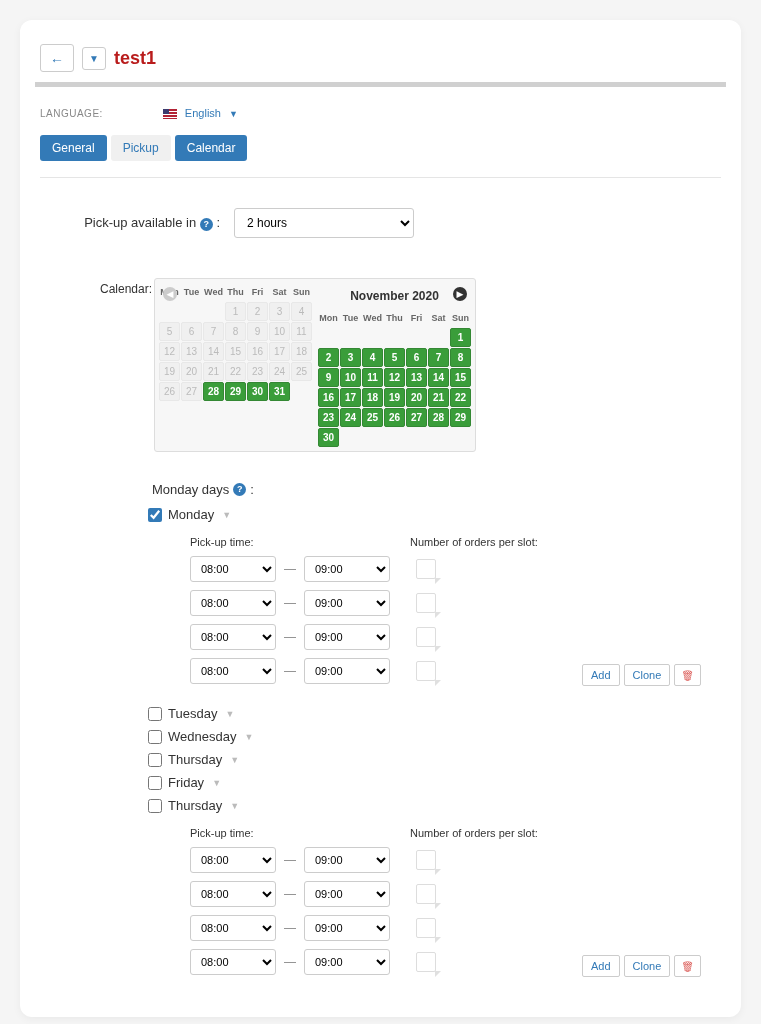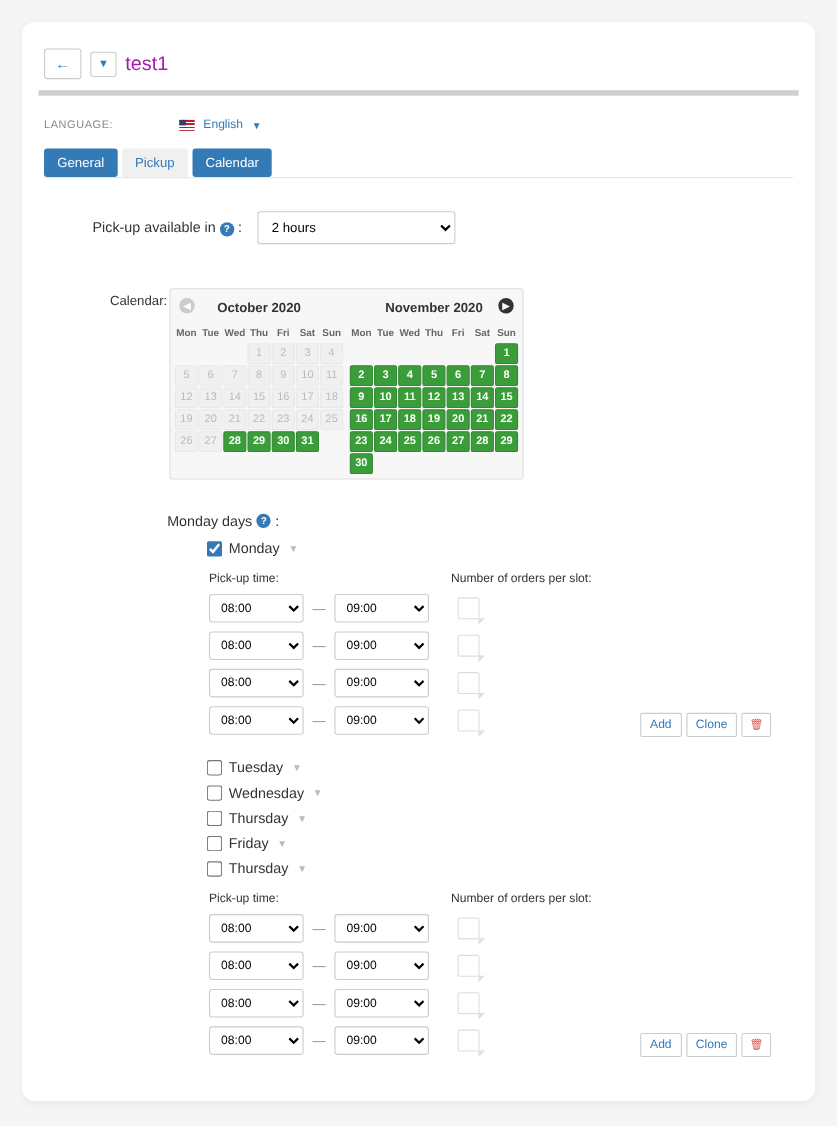--- a/index.html
+++ b/index.html
@@ -1,28 +1,28 @@
 <!DOCTYPE html>
 <html><head>
 <meta charset="utf-8">
 <style>
 * { box-sizing: border-box; margin: 0; padding: 0; }
 body { font-family: Arial, sans-serif; font-size: 13px; color: #333; background: #f5f5f5; padding: 20px; }
 .page-wrap { background: #fff; border-radius: 12px; padding: 20px; max-width: 761px; margin: 0 auto; box-shadow: 0 2px 8px rgba(0,0,0,0.05); }
 .header-bar { display: flex; align-items: center; gap: 8px; padding: 4px 0 10px 0; }
 .back-btn { border: 1px solid #ccc; background: #fff; padding: 5px 9px; color: #337ab7; font-size: 14px; cursor: pointer; border-radius: 3px; }
 .back-dropdown { border: 1px solid #ccc; background: #fff; padding: 5px 6px; color: #337ab7; font-size: 10px; cursor: pointer; border-radius: 3px; }
-.page-title { font-size: 18px; color: #a21caf; }
+.page-title { font-size: 18px; color: #b91c1c; font-weight: bold; }
 .divider-bar { height: 5px; background: #d0d0d0; margin: 0 -5px 20px -5px; }
 .lang-row { padding: 0 0 16px 0; display: flex; align-items: center; gap: 60px; font-size: 11px; }
 .lang-label { color: #888; text-transform: uppercase; font-size: 10px; letter-spacing: 0.5px; }
 .lang-sel { color: #337ab7; display: flex; align-items: flex-end; gap: 8px; cursor: pointer; }
 .flag-icon { display: inline-block; width: 14px; height: 10px; background: linear-gradient(to bottom, #b22234 0%, #b22234 15%, #fff 15%, #fff 30%, #b22234 30%, #b22234 45%, #fff 45%, #fff 60%, #b22234 60%, #b22234 75%, #fff 75%, #fff 90%, #b22234 90%); position: relative; }
 .flag-icon::before { content: ''; position: absolute; top: 0; left: 0; width: 6px; height: 5px; background: #3c3b6e; }
-.tabs { display: flex; gap: 4px; border-bottom: 1px solid #e5e5e5; padding-bottom: 0; margin-bottom: 30px; }
+.tabs { display: flex; gap: 4px; border-bottom: 1px solid #e5e5e5; padding-bottom: 16px; margin-bottom: 30px; }
 .tab { padding: 6px 12px; font-size: 12px; border-radius: 3px; cursor: pointer; }
 .tab.active { background: #337ab7; color: #fff; }
 .tab.inactive { background: #f0f0f0; color: #337ab7; text-align: right; }
 .form-section { padding: 0 40px; }
 .form-row { display: flex; align-items: center; gap: 14px; margin-bottom: 40px; }
 .form-label { text-align: right; width: 140px; font-size: 13px; color: #333; }
 .help-icon { display: inline-block; width: 13px; height: 13px; border-radius: 50%; background: #337ab7; color: #fff; font-size: 9px; text-align: center; line-height: 13px; font-weight: bold; }
 select.styled { border: 1px solid #ccc; padding: 6px 8px; font-size: 12px; border-radius: 3px; background: #fff; }
 .pickup-select { width: 180px; }
 .cal-row { display: flex; align-items: flex-start; gap: 2px; margin-bottom: 30px; }
@@ -33,21 +33,21 @@
 .cal-nav.next { right: 8px; background: #333; }
 .cal-month { }
 .cal-title { text-align: center; font-weight: bold; font-size: 12px; padding: 6px 0; color: #333; }
 .cal-grid { display: grid; grid-template-columns: repeat(7, 21px); gap: 1px; }
 .cal-dh { font-size: 9px; font-weight: bold; text-align: center; color: #666; padding: 4px 0; }
 .cal-day { height: 19px; font-size: 10px; display: flex; align-items: center; justify-content: center; border-radius: 2px; }
 .cal-day.blank { }
 .cal-day.inactive { background: #f0f0f0; color: #bbb; border: 1px solid #e8e8e8; }
 .cal-day.active { background: #3a9d3a; color: #fff; border: 1px solid #348834; font-weight: bold; }
 .working-label { display: flex; align-items: center; gap: 4px; font-size: 13px; margin-bottom: 10px; margin-left: 72px; }
-.day-block { margin-left: 108px; margin-bottom: 8px; }
+.day-block { margin-left: 68px; margin-bottom: 8px; }
 .day-check { display: flex; align-items: center; gap: 6px; font-size: 13px; color: #333; }
 .day-check .chev { color: #bbb; font-size: 9px; margin-left: 2px; }
 input[type=checkbox].cb { width: 14px; height: 14px; accent-color: #337ab7; }
 .time-section { margin-left: 110px; margin-top: 14px; margin-bottom: 20px; }
 .time-headers { display: flex; font-size: 11px; color: #333; margin-bottom: 8px; }
 .th-pickup { width: 220px; }
 .th-orders { }
 .time-row { display: flex; align-items: center; gap: 6px; margin-bottom: 8px; }
 .time-sel { width: 86px; border: 1px solid #ccc; padding: 5px 6px; font-size: 11px; border-radius: 3px; background: #fff; }
 .dash { color: #888; font-size: 12px; padding: 0 2px; }
@@ -94,21 +94,20 @@
         <option>2 hours</option>
       </select>
     </div>
 
     <div class="cal-row">
       <span class="cal-label">Calendar:</span>
       <div class="calendar-wrap">
         <div class="cal-nav prev">◀</div>
         <div class="cal-nav next">▶</div>
         <div class="cal-month">
-          <div class="cal-title">October 2020</div>
           <div class="cal-grid" id="cal1">
               <div class="cal-dh">Mon</div>
               <div class="cal-dh">Tue</div>
               <div class="cal-dh">Wed</div>
               <div class="cal-dh">Thu</div>
               <div class="cal-dh">Fri</div>
               <div class="cal-dh">Sat</div>
               <div class="cal-dh">Sun</div>
               <div class="cal-day blank"></div>
               <div class="cal-day blank"></div>

